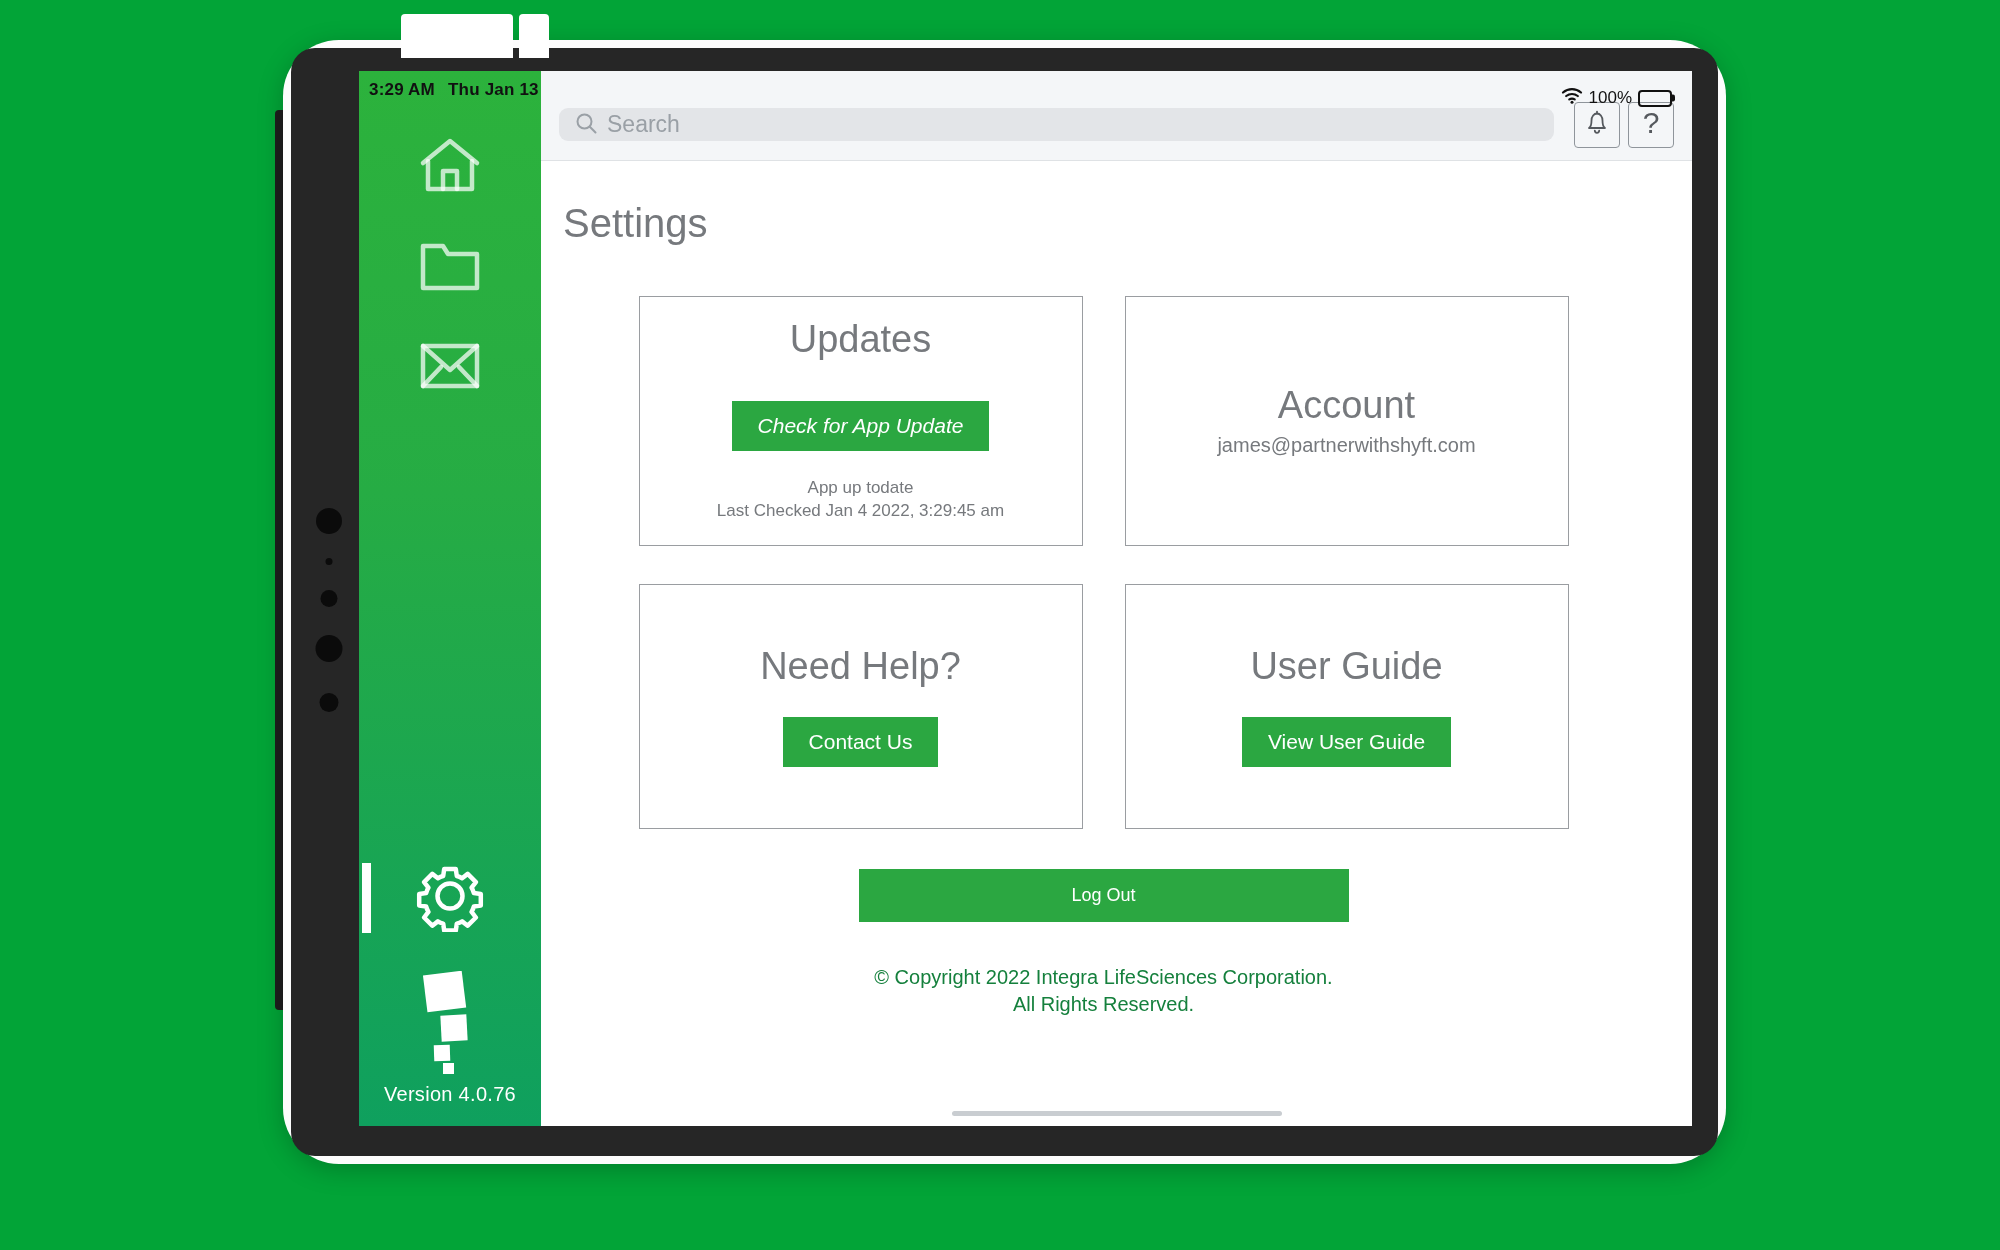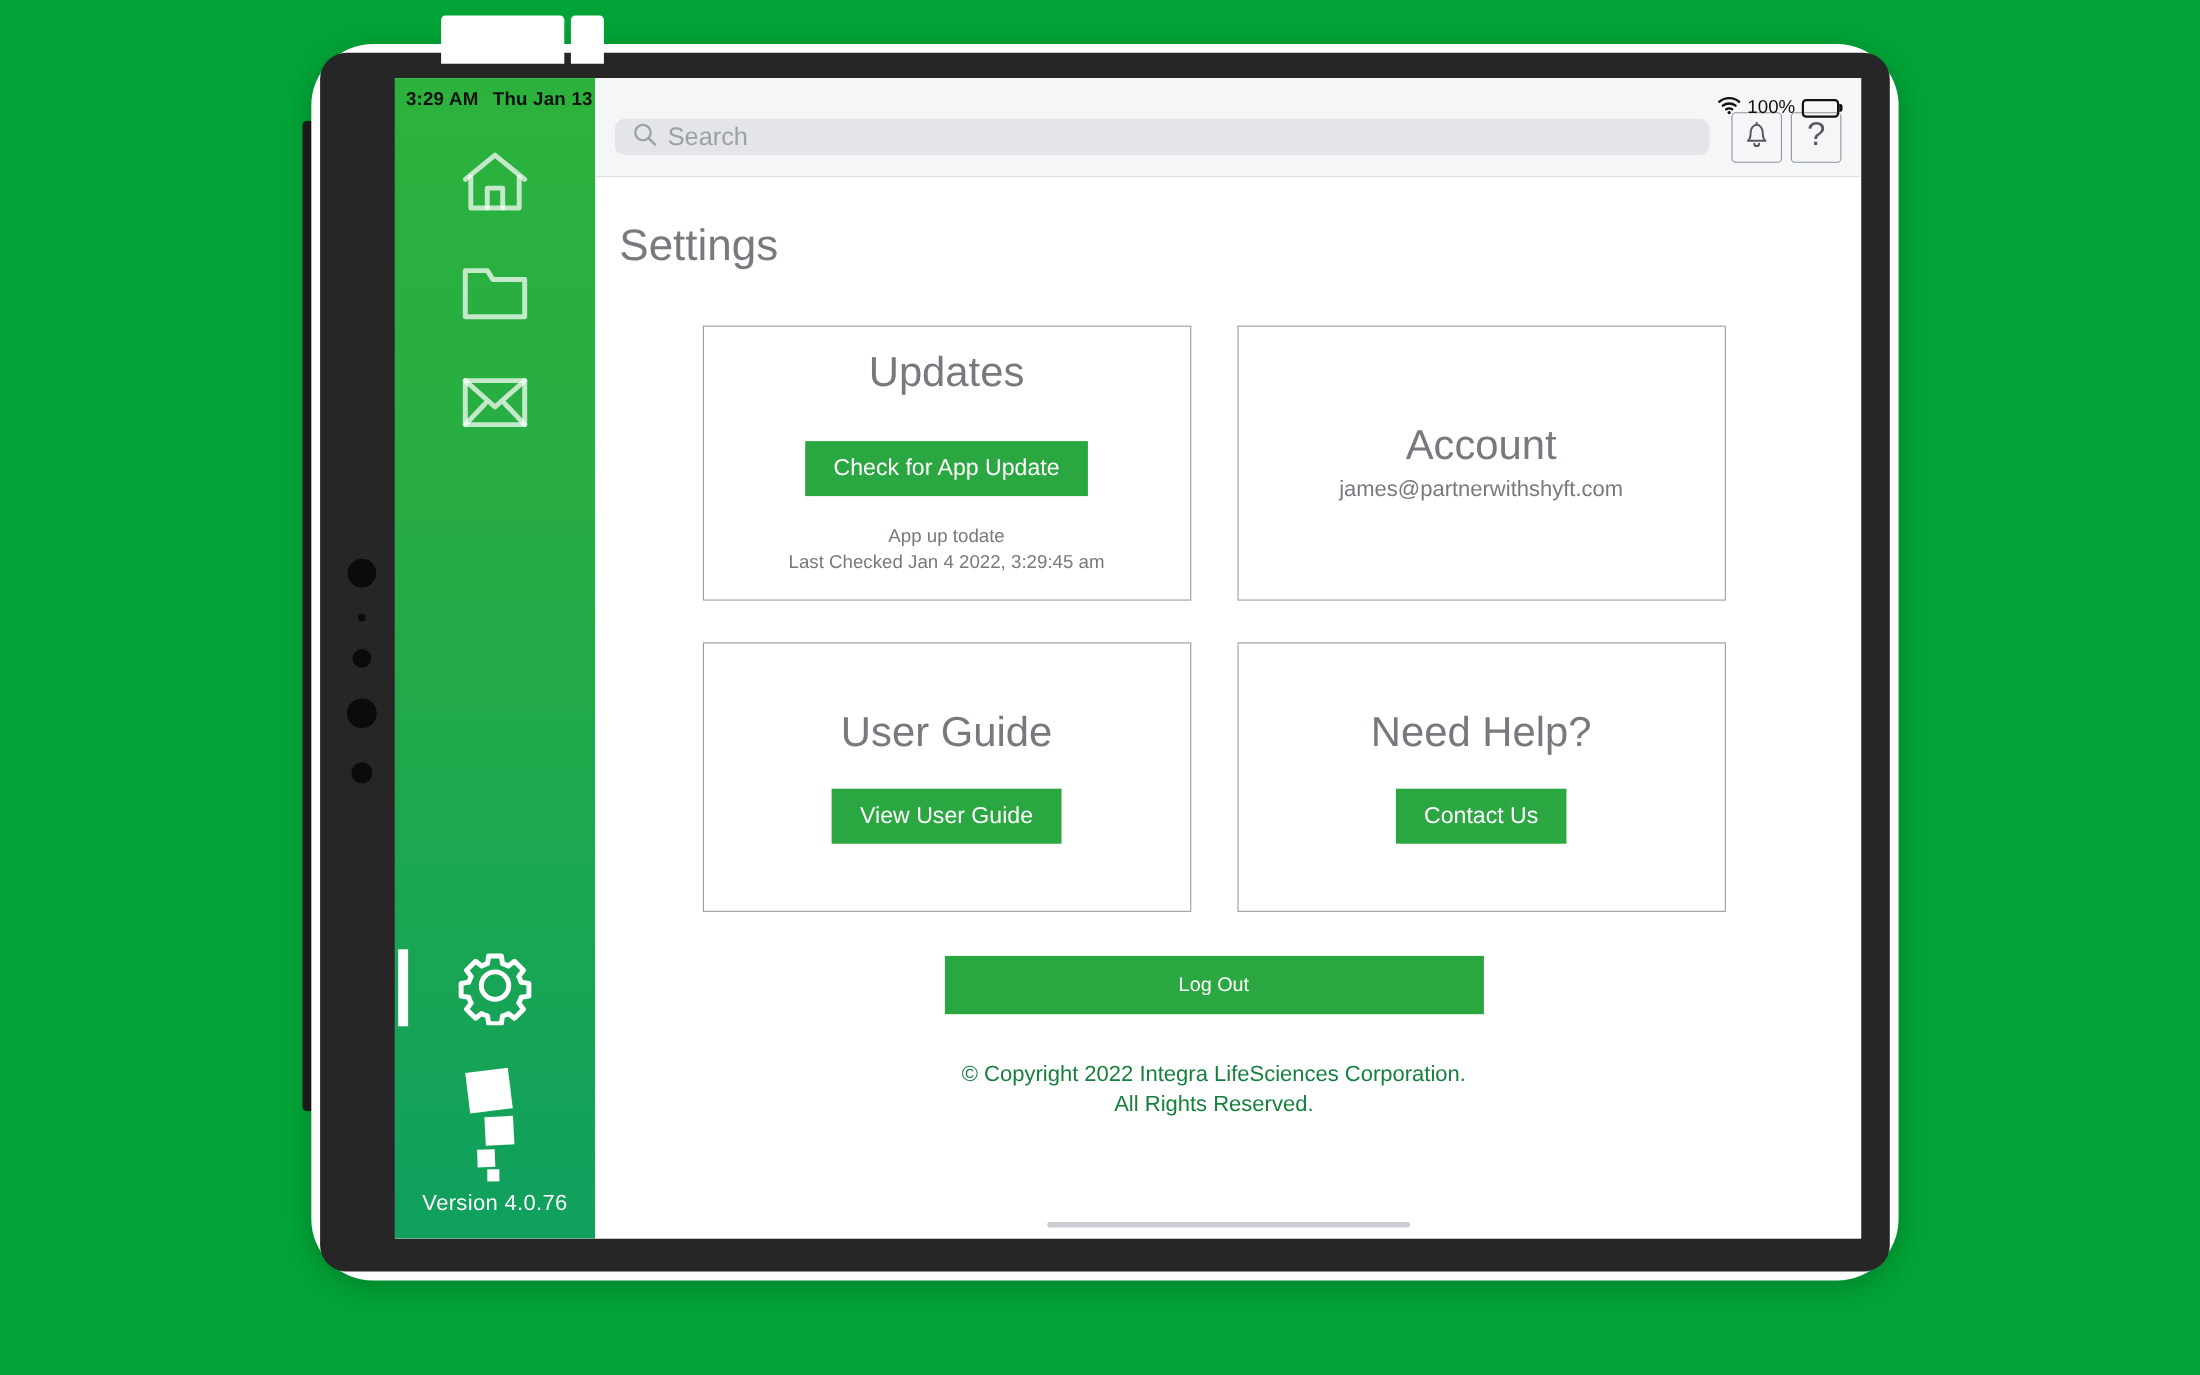--- a/index.html
+++ b/index.html
@@ -315,21 +315,21 @@
   .green-btn {
     background: #2ba741;
     color: #ffffff;
     border: none;
     font-family: "Liberation Sans", sans-serif;
     font-size: 21px;
     padding: 13px 26px;
     cursor: pointer;
     line-height: 1.15;
   }
-  #check-update-btn { margin-top: 40px; }
+  #check-update-btn { margin-top: 40px; font-style: italic; }
   #change-password-btn { margin-top: 24px; }
   #contact-us-btn, #view-user-guide-btn { margin-top: 30px; }
 
   .card-footnote {
     font-size: 17px;
     color: #76797d;
     line-height: 1.35;
     margin-top: 26px;
   }
 
@@ -503,29 +503,29 @@
                 <div>Last Checked Jan 4 2022, 3:29:45 am</div>
               </div>
             </div>
 
             <div class="card card-top">
               <div class="card-title">Account</div>
               <div class="card-subtitle">james@partnerwithshyft.com</div>
             </div>
 
             <div class="card card-bottom">
+              <div class="card-title">Need Help?</div>
+              <button class="green-btn" id="contact-us-btn">Contact Us</button>
+            </div>
+
+            <div class="card card-bottom">
               <div class="card-title">User Guide</div>
               <button class="green-btn" id="view-user-guide-btn">View User Guide</button>
             </div>
 
-            <div class="card card-bottom">
-              <div class="card-title">Need Help?</div>
-              <button class="green-btn" id="contact-us-btn">Contact Us</button>
-            </div>
-
           </div>
 
           <button class="green-btn" id="logout-btn">Log Out</button>
 
           <div id="copyright">
             <div>© Copyright 2022 Integra LifeSciences Corporation.</div>
             <div>All Rights Reserved.</div>
           </div>
 
           <div id="home-indicator"></div>

